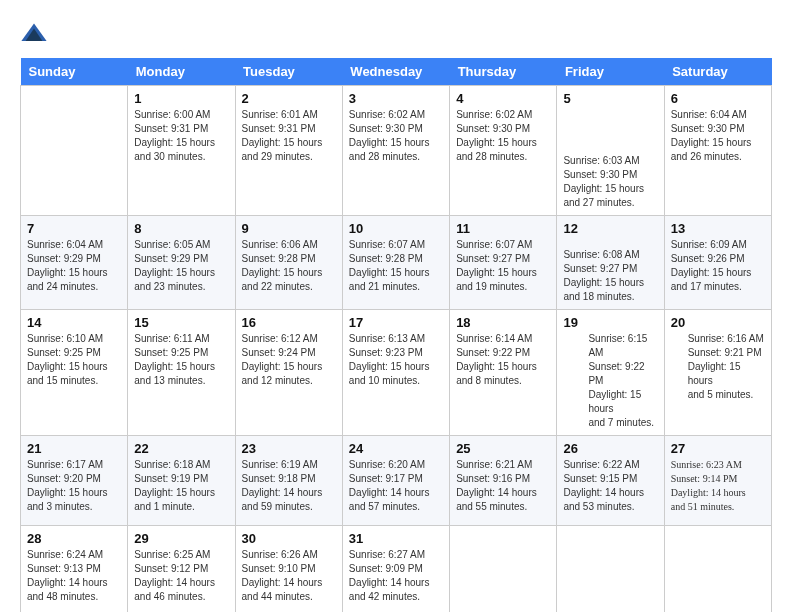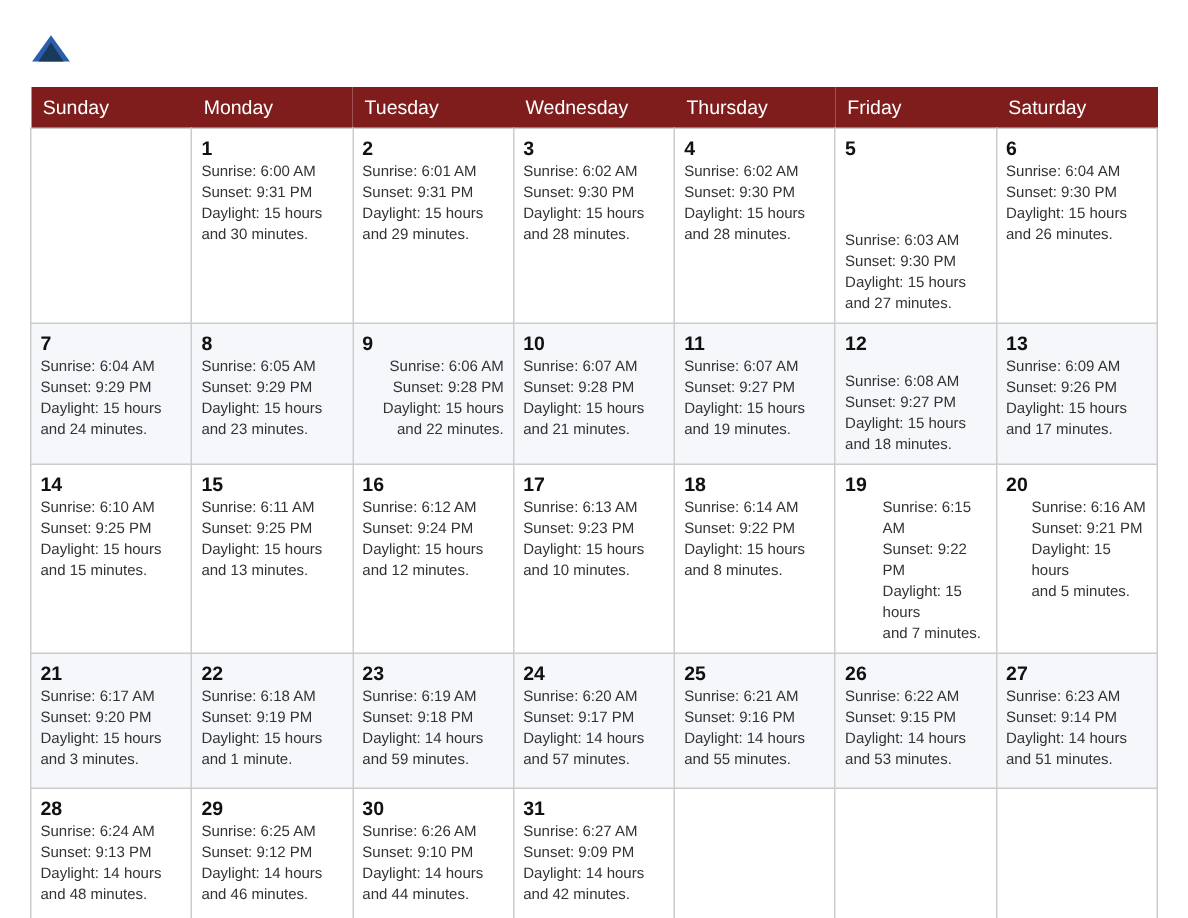--- a/index.html
+++ b/index.html
@@ -42,26 +42,26 @@
     .location {
       font-size: 16px;
       color: #333;
     }
     table {
       width: 100%;
       border-collapse: collapse;
       table-layout: fixed;
     }
     thead tr th {
-      background-color: #7f1d1d;
+      background-color: #3b82f6;
       color: #fff;
       text-align: left;
       padding: 6px 8px;
       font-size: 13px;
-      font-weight: normal;
+      font-weight: bold;
     }
     tbody tr td {
       border: 1px solid #ccc;
       vertical-align: top;
       padding: 5px 6px;
       font-size: 10.5px;
       color: #222;
       height: 90px;
     }
     .day-number {
@@ -174,21 +174,21 @@
         </td>
         <td>
           <span class="day-number">8</span>
           <div class="cell-content" style="white-space: pre-line;">Sunrise: 6:05 AM
 Sunset: 9:29 PM
 Daylight: 15 hours
 and 23 minutes.</div>
         </td>
         <td>
           <span class="day-number">9</span>
-          <div class="cell-content" style="white-space: pre-line; text-align: right;">Sunrise: 6:06 AM
+          <div class="cell-content" style="white-space: pre-line;">Sunrise: 6:06 AM
 Sunset: 9:28 PM
 Daylight: 15 hours
 and 22 minutes.</div>
         </td>
         <td>
           <span class="day-number">10</span>
           <div class="cell-content" style="white-space: pre-line;">Sunrise: 6:07 AM
 Sunset: 9:28 PM
 Daylight: 15 hours
 and 21 minutes.</div>
@@ -304,21 +304,21 @@
         </td>
         <td>
           <span class="day-number">26</span>
           <div class="cell-content" style="white-space: pre-line;">Sunrise: 6:22 AM
 Sunset: 9:15 PM
 Daylight: 14 hours
 and 53 minutes.</div>
         </td>
         <td>
           <span class="day-number">27</span>
-          <div class="cell-content" style="white-space: pre-line;">Sunrise: 6:23 AM
+          <div class="cell-content" style="white-space: pre-line; font-family: Liberation Serif, serif;">Sunrise: 6:23 AM
 Sunset: 9:14 PM
 Daylight: 14 hours
 and 51 minutes.</div>
         </td>
       </tr>
       <tr>
         <td>
           <span class="day-number">28</span>
           <div class="cell-content" style="white-space: pre-line;">Sunrise: 6:24 AM
 Sunset: 9:13 PM

